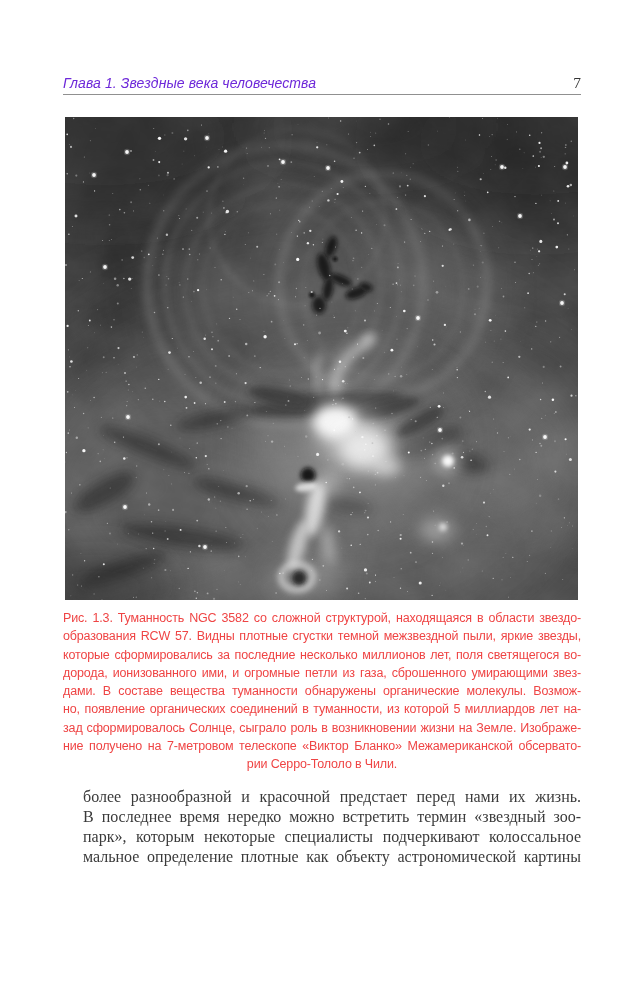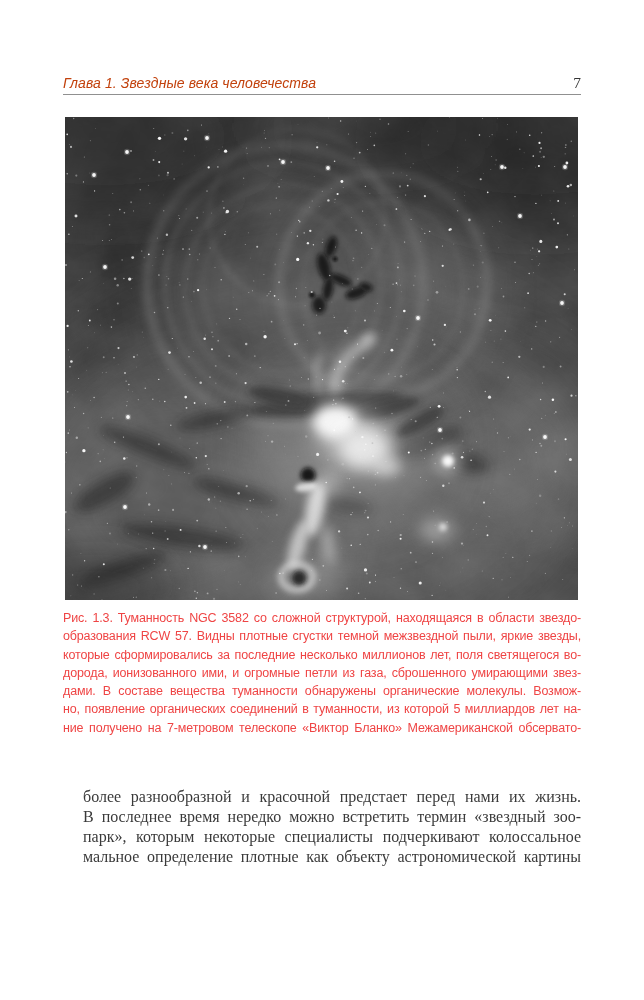--- a/index.html
+++ b/index.html
@@ -10,21 +10,21 @@
     overflow:hidden;
     font-family:"Liberation Sans",sans-serif;
   }
   .running-header{
     position:absolute;top:74px;left:63px;right:63px;
     display:flex;justify-content:space-between;align-items:baseline;
   }
   .chapter-title{
     font-style:italic;
     font-size:14px;
-    color:#c2410c;
+    color:#6d28d9;
     letter-spacing:.1px;
   }
   .page-number{
     font-family:"Liberation Serif",serif;
     font-size:15.5px;
     color:#333333;
   }
   .header-rule{
     position:absolute;top:94px;left:63px;right:63px;
     height:1.4px;background:#909090;
@@ -1121,21 +1121,23 @@
       </svg>
     </div>
 
     <figcaption class="caption">
       <div class="cl">Рис. 1.3. Туманность NGC 3582 со сложной структурой, находящаяся в области звездо-</div>
       <div class="cl">образования RCW 57. Видны плотные сгустки темной межзвездной пыли, яркие звезды,</div>
       <div class="cl">которые сформировались за последние несколько миллионов лет, поля светящегося во-</div>
       <div class="cl">дорода, ионизованного ими, и огромные петли из газа, сброшенного умирающими звез-</div>
       <div class="cl">дами. В составе вещества туманности обнаружены органические молекулы. Возмож-</div>
       <div class="cl">но, появление органических соединений в туманности, из которой 5 миллиардов лет на-</div>
+      <div class="cl">зад сформировалось Солнце, сыграло роль в возникновении жизни на Земле. Изображе-</div>
       <div class="cl">ние получено на 7-метровом телескопе «Виктор Бланко» Межамериканской обсервато-</div>
+      <div class="cl center">рии Серро-Тололо в Чили.</div>
     </figcaption>
   </figure>
 
   <main class="bodytext">
     <div class="bl">более разнообразной и красочной предстает перед нами их жизнь.</div>
     <div class="bl">В последнее время нередко можно встретить термин «звездный зоо-</div>
     <div class="bl">парк», которым некоторые специалисты подчеркивают колоссальное</div>
     <div class="bl">мальное определение плотные как объекту астрономической картины</div>
   </main>
 

